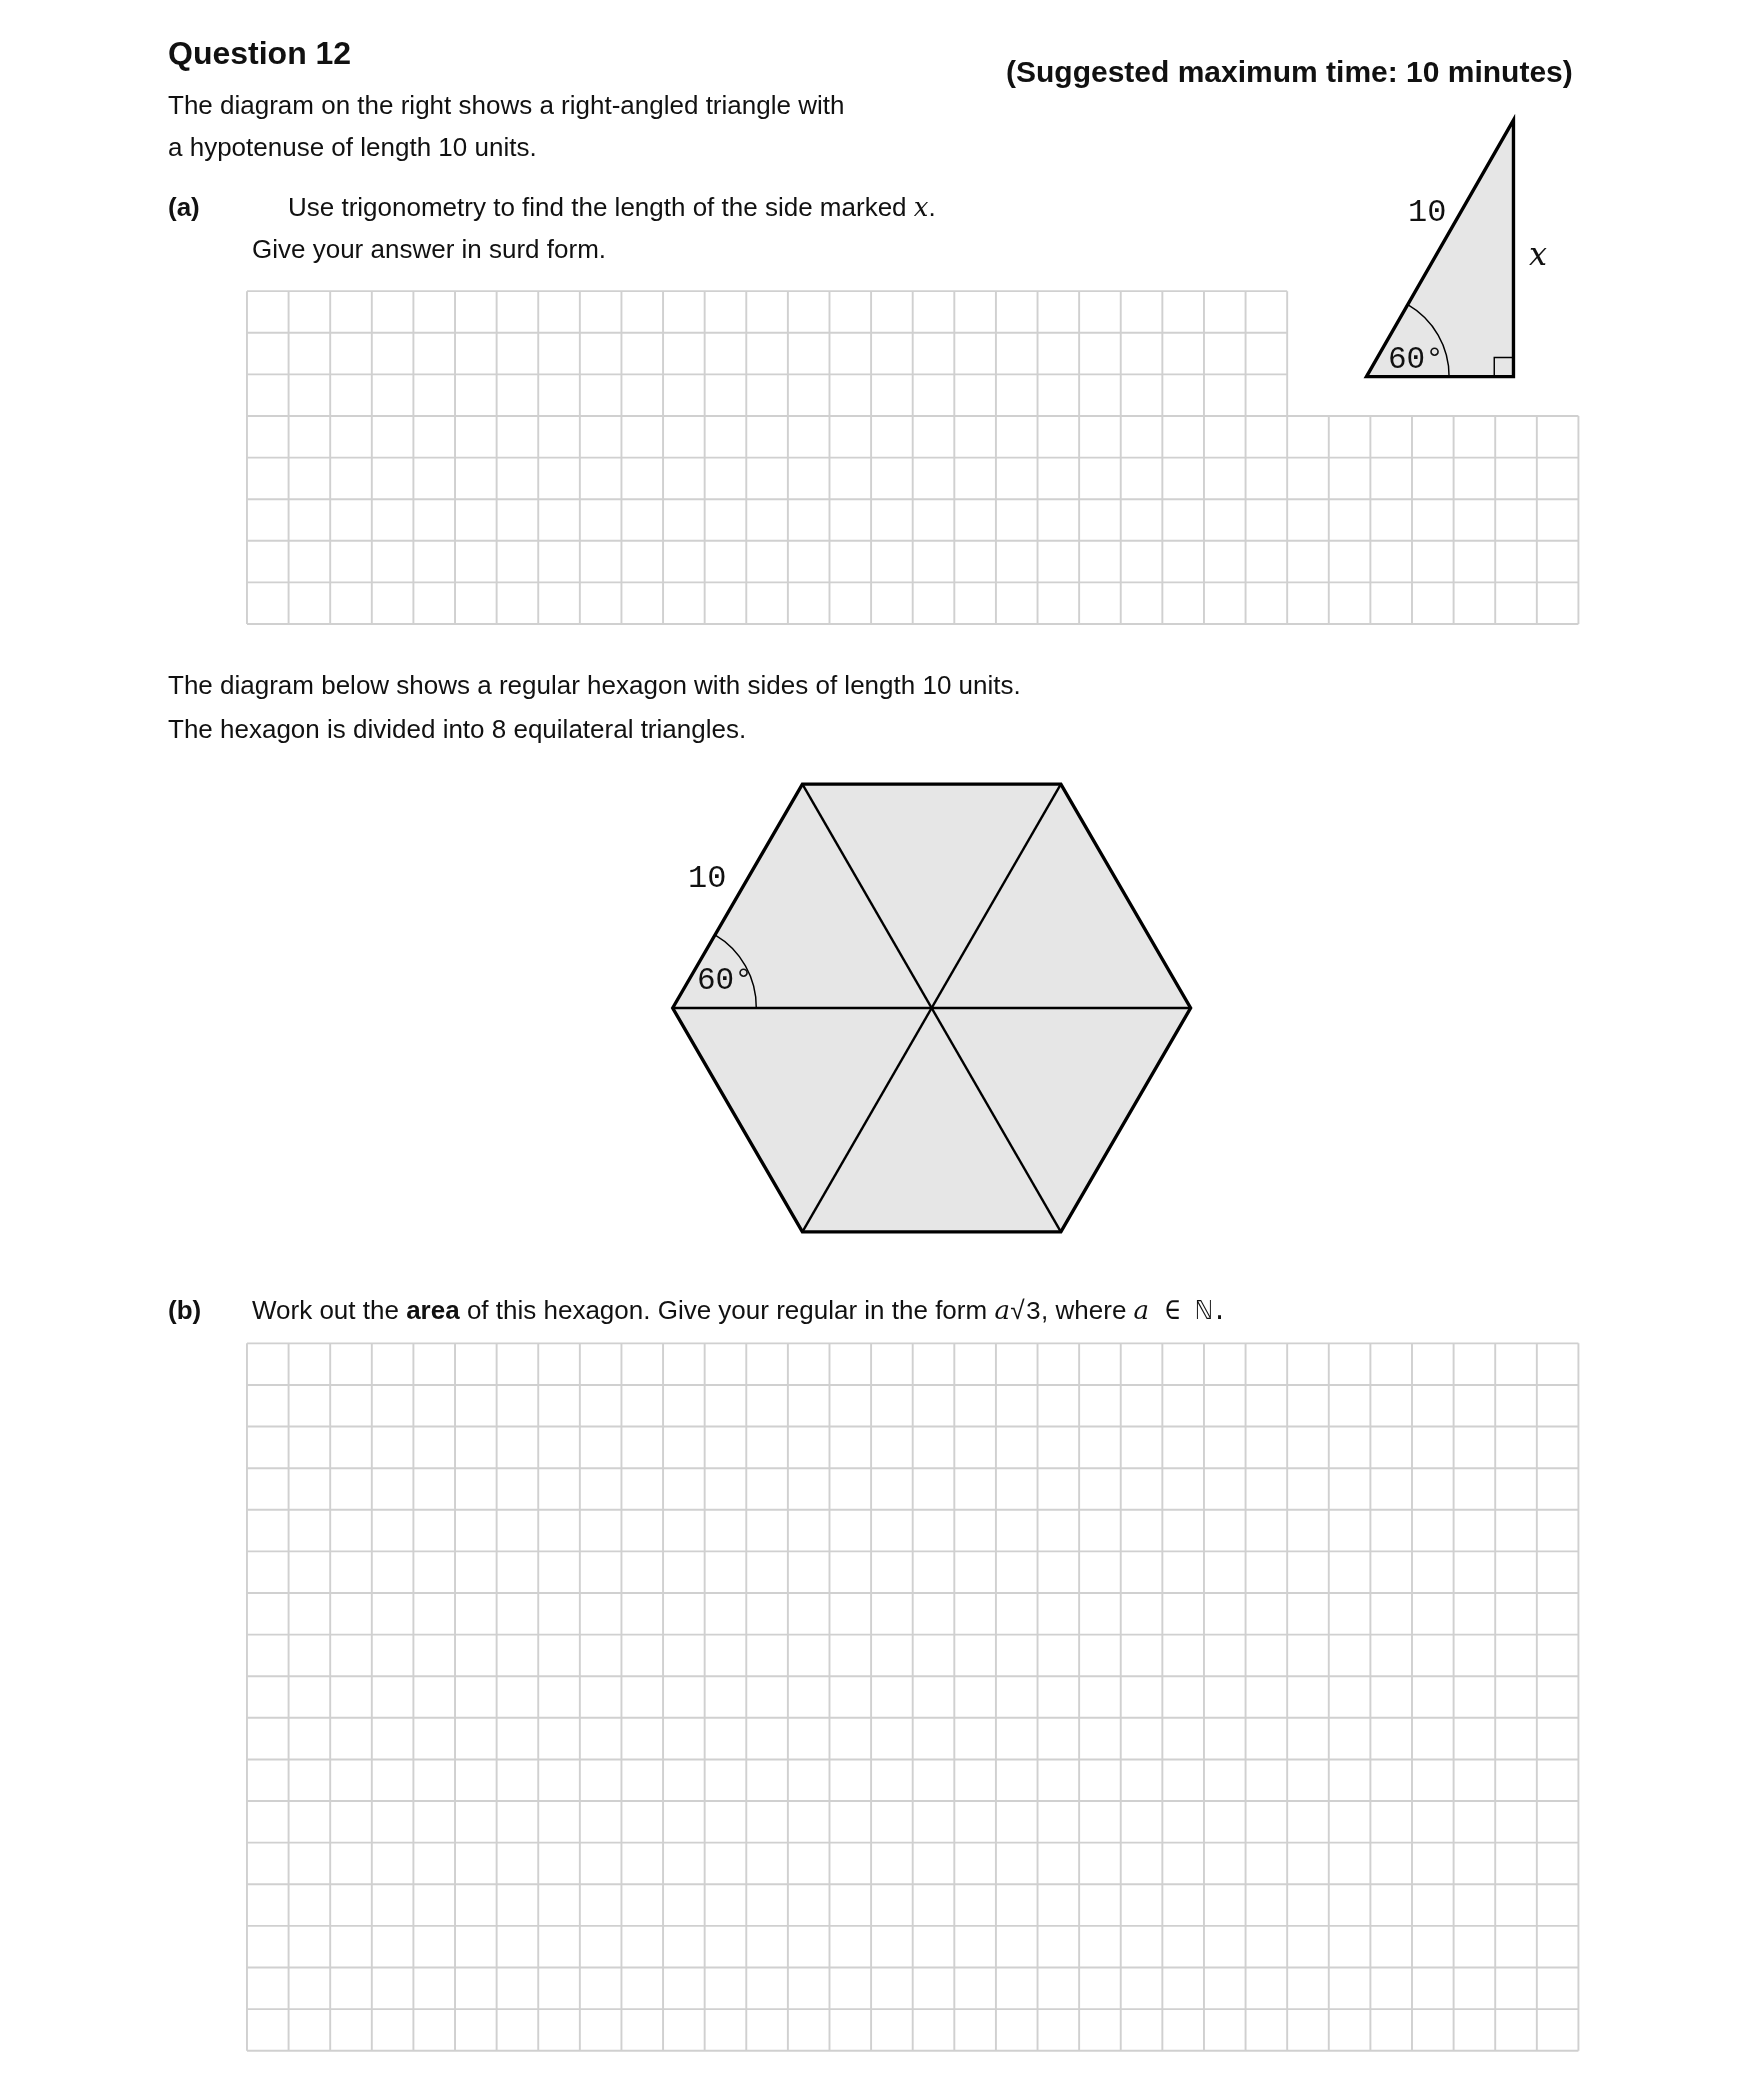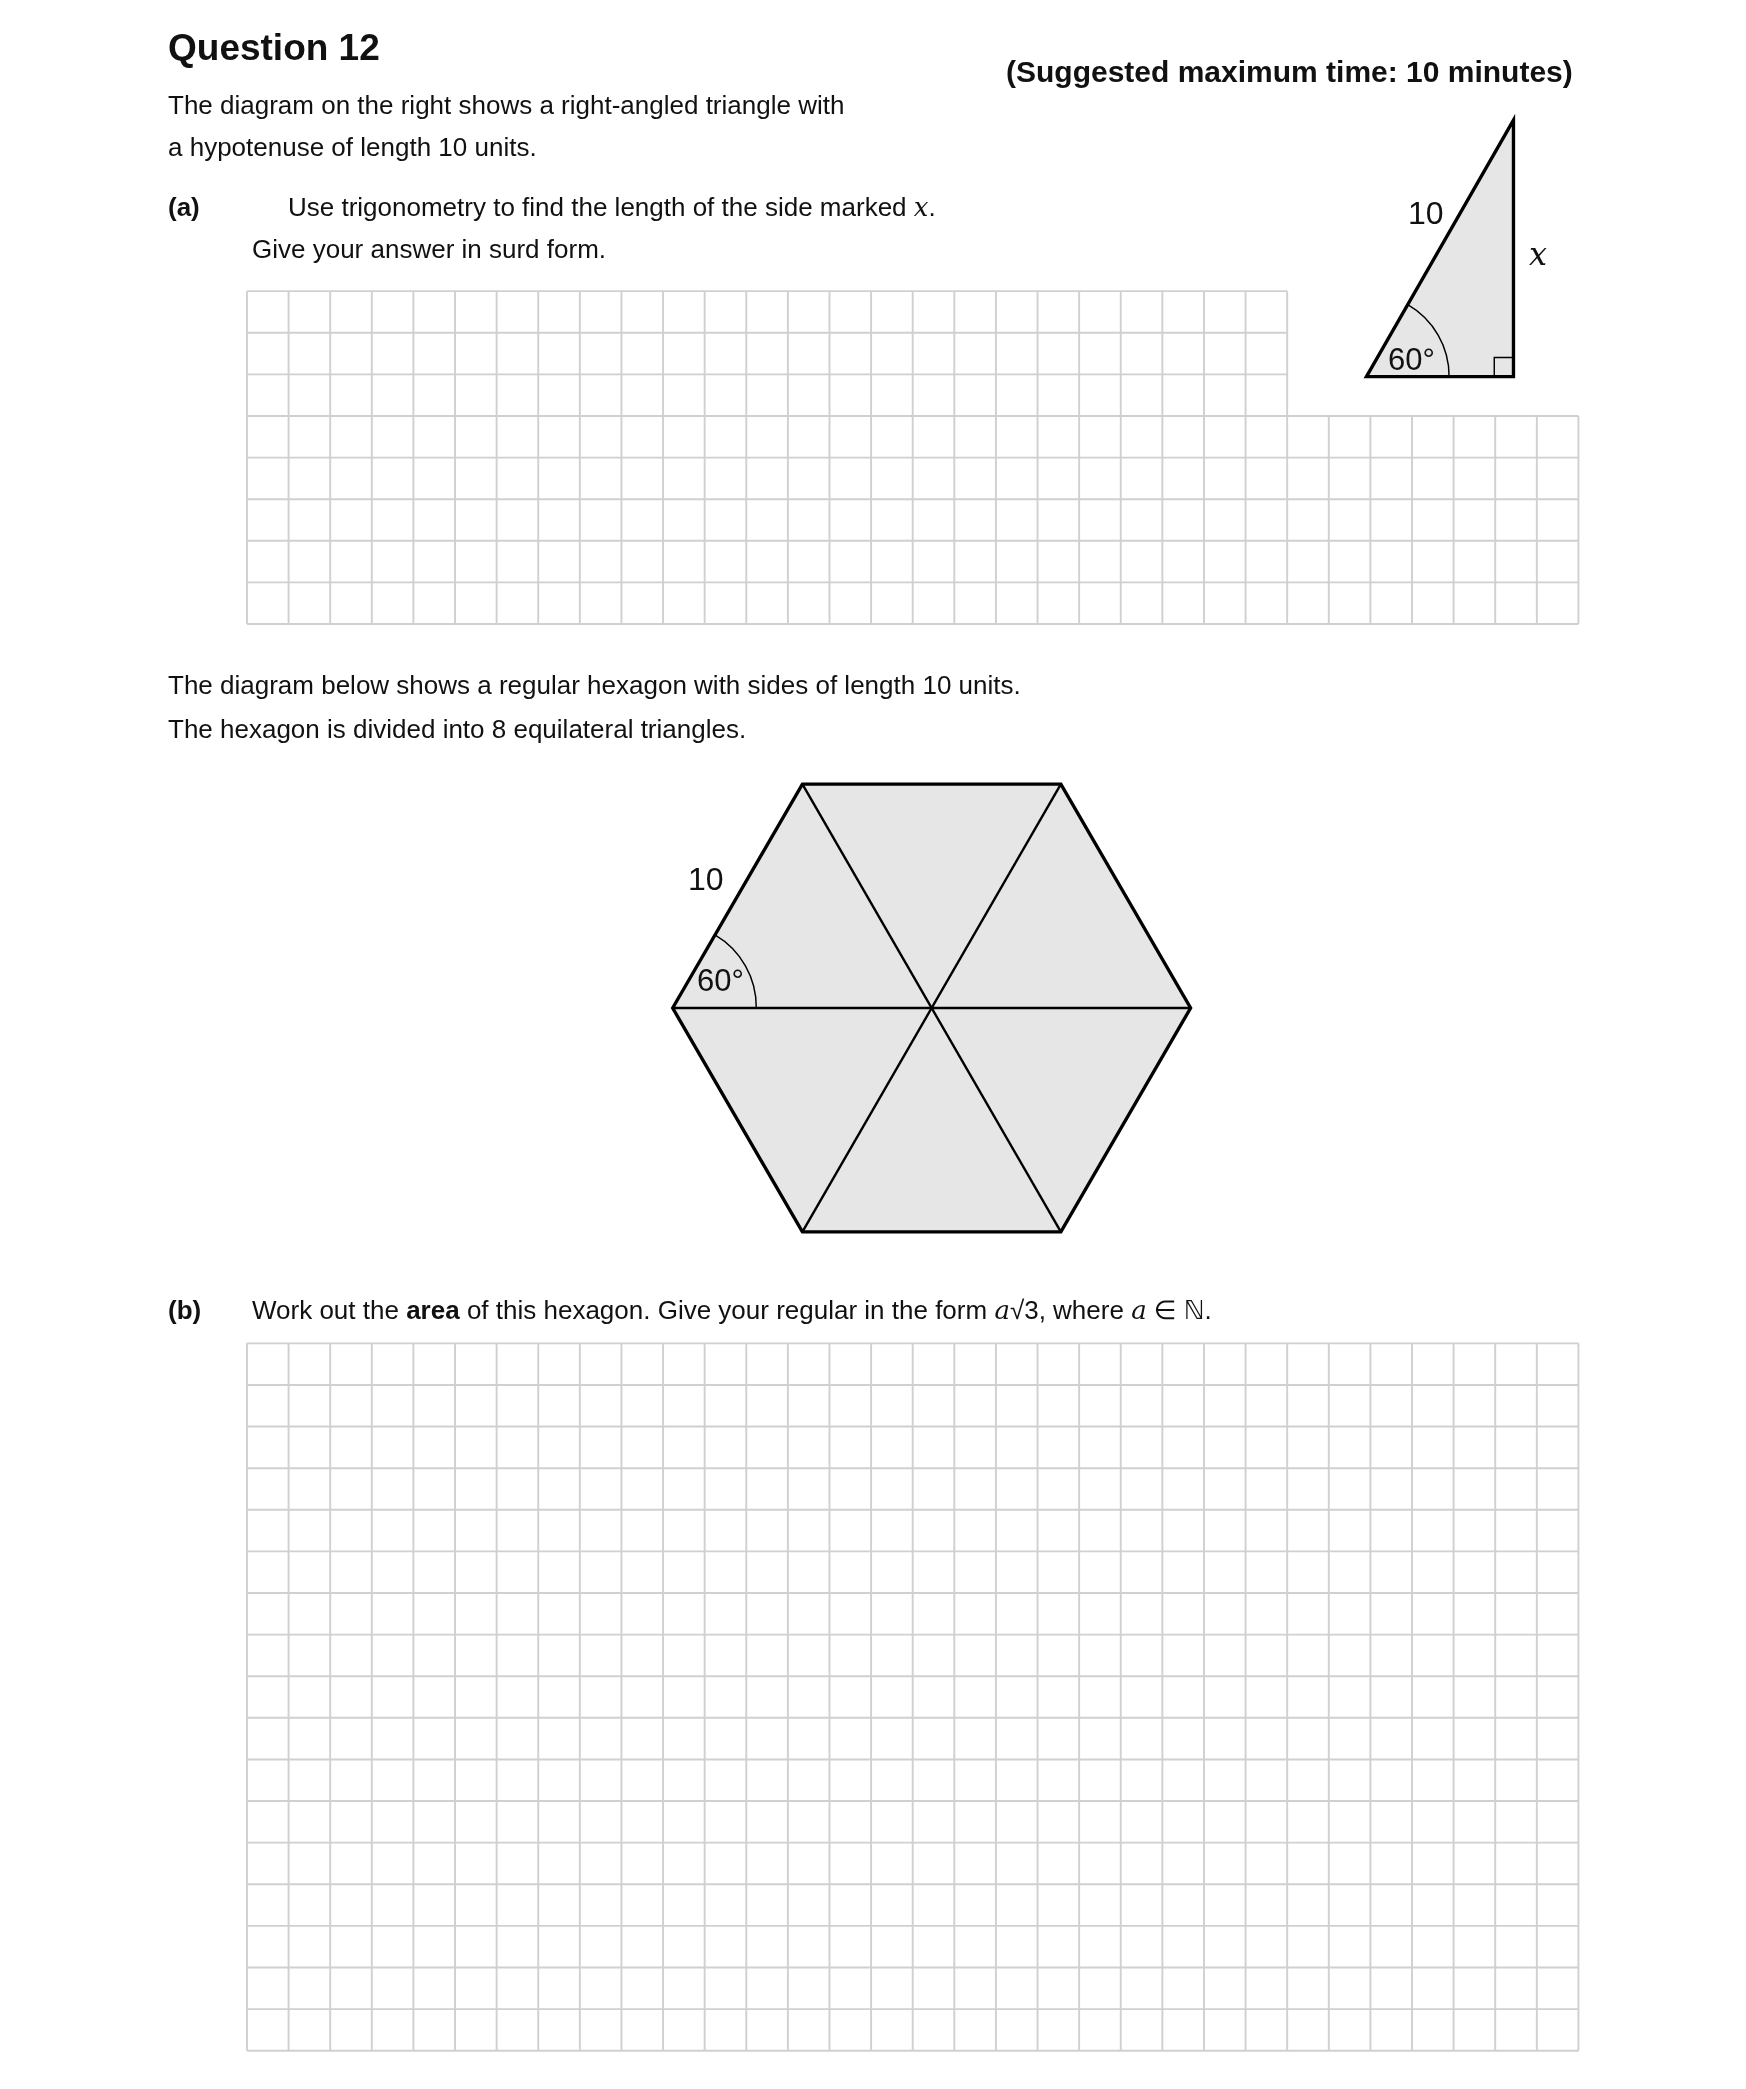--- a/index.html
+++ b/index.html
@@ -1,27 +1,27 @@
 <!DOCTYPE html>
 <html><head>
 <meta charset="utf-8">
 <style>
   html, body { margin:0; padding:0; background:#ffffff; }
   body { width:1747px; height:2090px; position:relative; overflow:hidden;
          font-family:"Liberation Sans", "DejaVu Sans", sans-serif; color:#111; }
   .t { position:absolute; white-space:nowrap; font-size:26px; line-height:1; }
   .b { font-weight:bold; }
-  .serif { font-family:Liberation Sans, sans-serif; }
+  .serif { font-family:Liberation Mono, monospace; }
   .ital { font-style:italic; font-family:"DejaVu Serif","Liberation Serif",serif; }
   svg { position:absolute; left:0; top:0; }
 </style>
 </head>
 <body>
 
-<div class="t b" style="left:168px;top:29px;font-size:37px;">Question 12</div>
+<div class="t b" style="left:168px;top:37px;font-size:32px;">Question 12</div>
 <div class="t b" style="left:1006px;top:29px;font-size:30px;margin-top:28px;">(Suggested maximum time: 10 minutes)</div>
 
 <div class="t" style="left:168px;top:92px;">The diagram on the right shows a right-angled triangle with</div>
 <div class="t" style="left:168px;top:134px;text-align:center;">a hypotenuse of length 10 units.</div>
 
 <div class="t b" style="left:168px;top:194px;">(a)</div>
 <div class="t" style="left:252px;top:194px;margin-left:36px;">
   <span>Use trigonometry to find the length of the side marked </span><span class="ital">x</span><span>.</span>
 </div>
 <div class="t" style="left:252px;top:236px;">Give your answer in surd form.</div>

